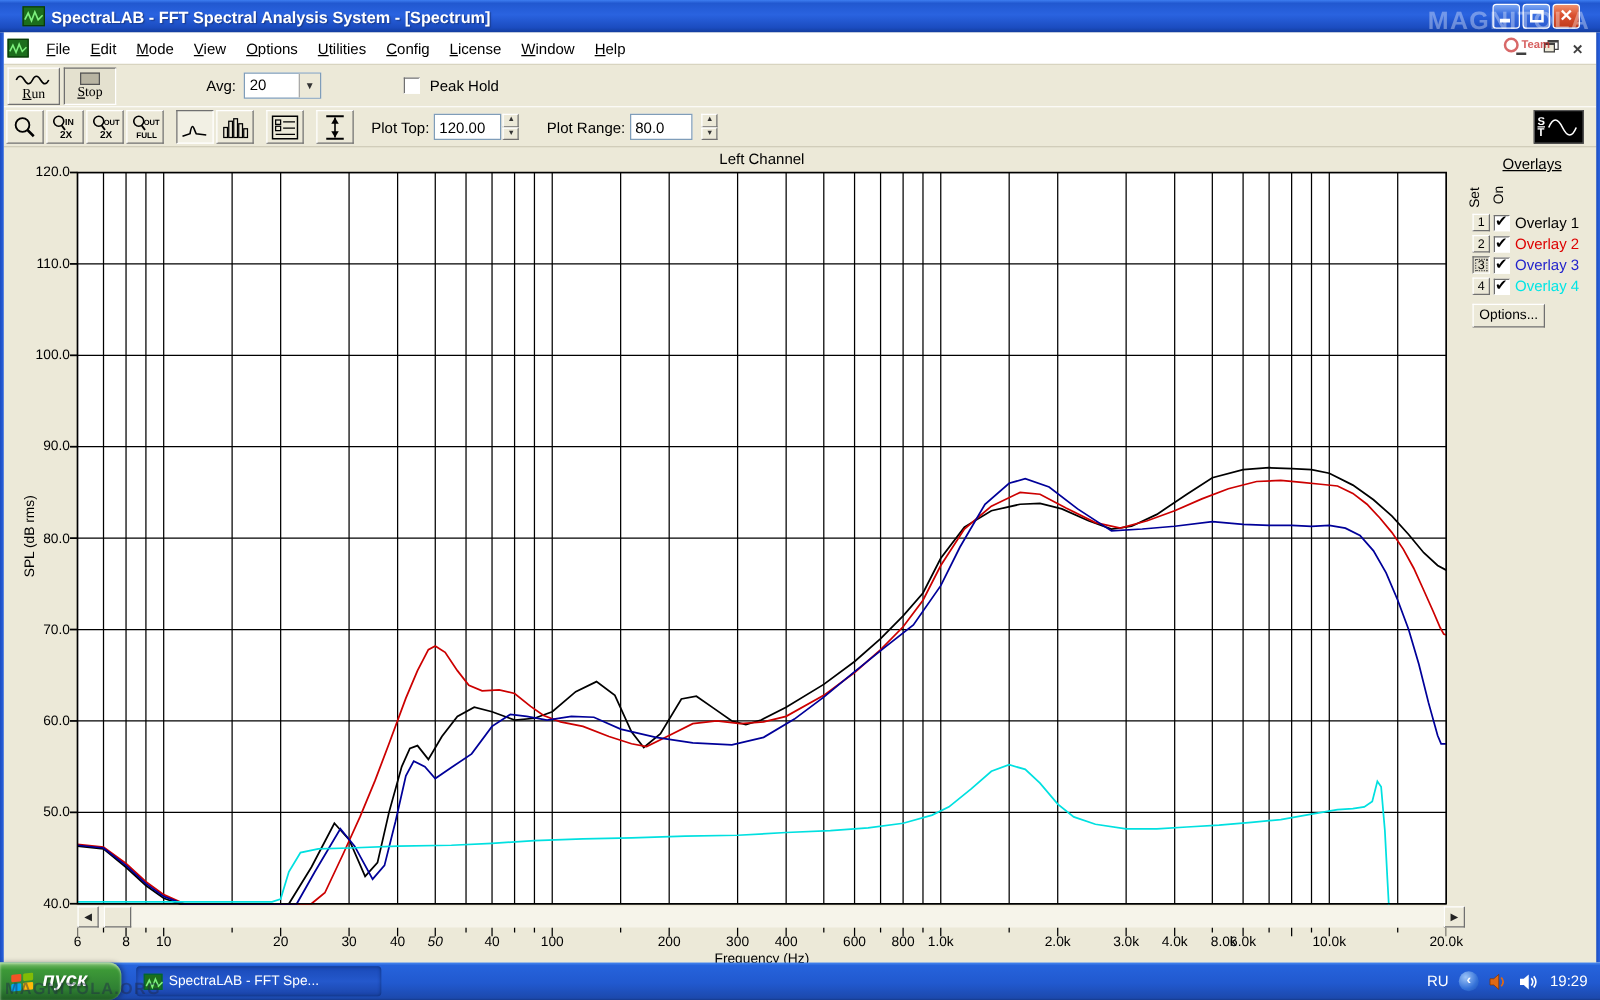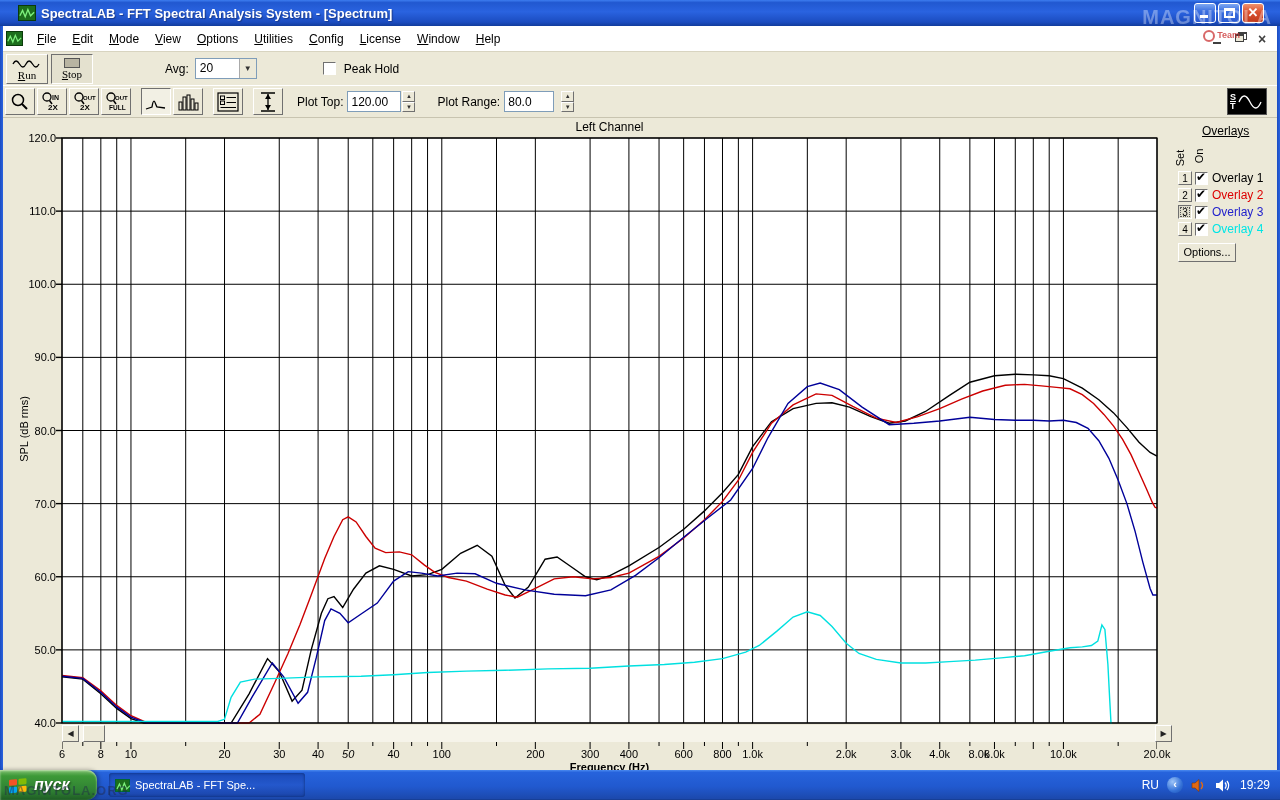--- a/index.html
+++ b/index.html
@@ -66,21 +66,21 @@
   
   .main{position:absolute;left:0;top:118px;width:1280px;height:652px;background:#ece9d8;}
   .plot-title{position:absolute;left:62px;top:2px;width:1095px;text-align:center;font-size:12px;}
   #plot{position:absolute;left:62px;top:20px;overflow:visible;}
   .ylabels span{position:absolute;left:0;width:56px;text-align:right;font-size:11px;}
   .ylabel-rot{position:absolute;left:-26px;top:305px;width:100px;text-align:center;font-size:11px;
     transform:rotate(-90deg);transform-origin:center;}
   .xlabels span{position:absolute;width:44px;text-align:center;font-size:11px;top:0;}
   .xlabels{position:absolute;left:62px;top:630px;height:14px;width:1100px;}
   #xticks{position:absolute;left:62px;top:624px;}
-  .xlabel-title{position:absolute;left:62px;top:643px;width:1095px;text-align:center;font-size:11px;font-weight:bold;}
+  .xlabel-title{position:absolute;left:62px;top:643px;width:1095px;text-align:center;font-size:11px;}
   
   .hscroll{position:absolute;left:62px;top:607px;width:1110px;height:17px;background:#f6f4ea;}
   .sbtn{position:absolute;top:0;width:17px;height:17px;border:1px solid;border-color:#fff #707070 #707070 #fff;
     background:#ece9d8;font-size:8px;line-height:15px;text-align:center;color:#222;}
   .sthumb{position:absolute;left:21px;top:0;width:22px;height:17px;border:1px solid;border-color:#fff #707070 #707070 #fff;background:#ece9d8;}
   
   .ovpanel{position:absolute;left:1178px;top:4px;width:100px;font-size:12px;}
   .ov-title{text-decoration:underline;margin:2px 0 2px 24px;}
   .ov-cols{position:relative;height:30px;}
   .ov-set{position:absolute;left:-6px;top:12px;transform:rotate(-90deg);font-size:11px;}

